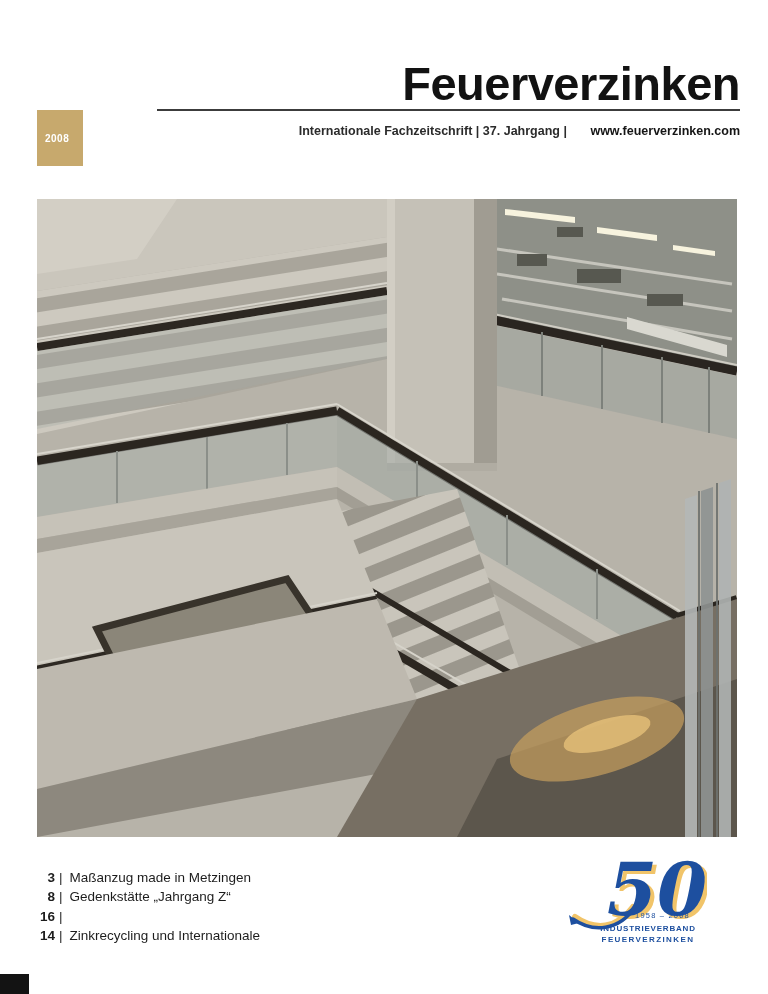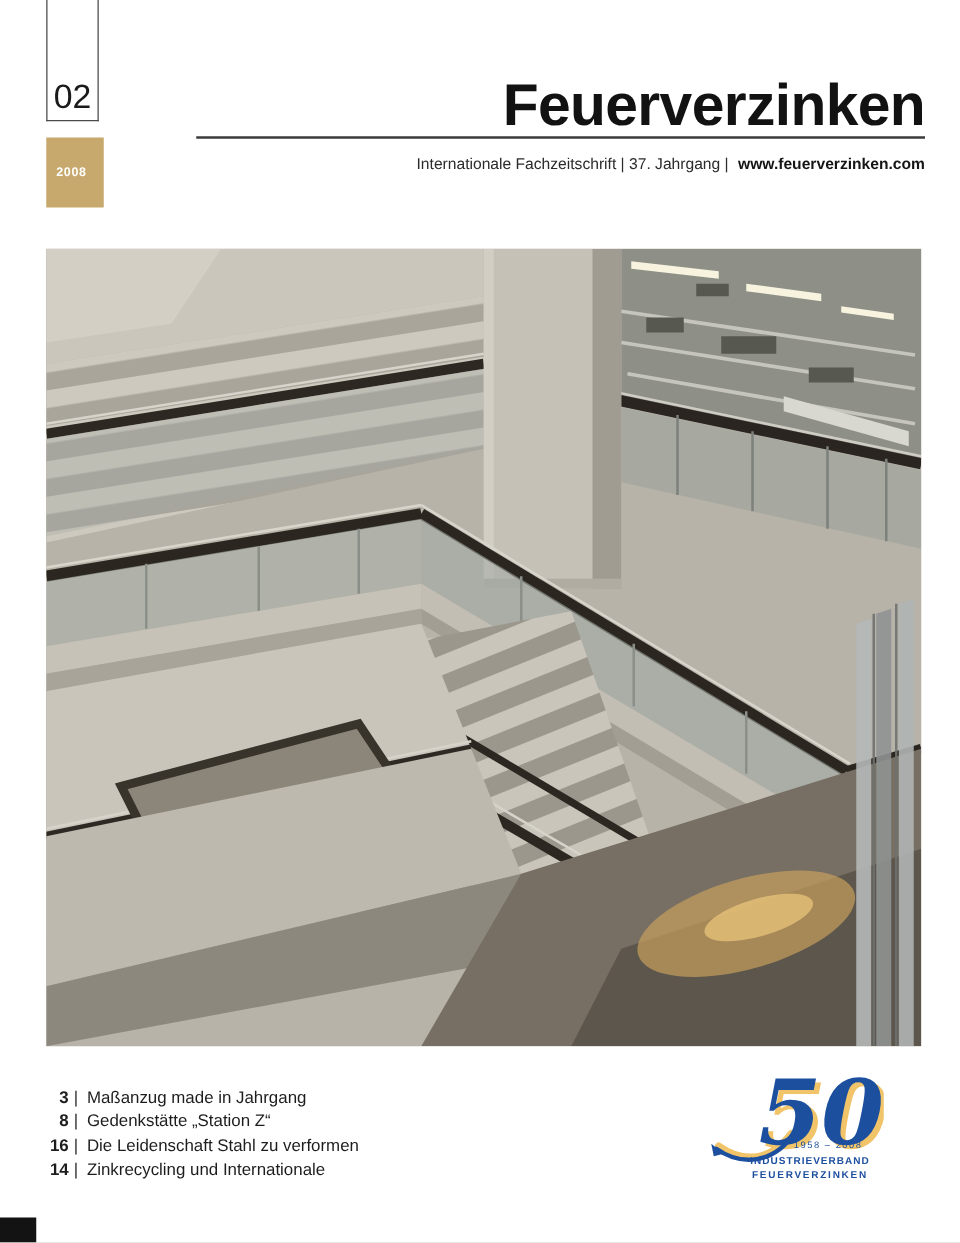--- a/index.html
+++ b/index.html
@@ -15,21 +15,21 @@
   .year-box{position:absolute;left:37px;top:110px;width:46px;height:56px;
             background:#c7a96d;color:#ffffff;font-weight:bold;font-size:10px;
             letter-spacing:.5px;display:flex;align-items:center;
             padding-left:8px;box-sizing:border-box;}
   .mast-title{position:absolute;right:28px;top:60px;font-size:47px;font-weight:bold;
               color:#121212;line-height:1;letter-spacing:-.5px;white-space:nowrap;}
   .mast-rule{position:absolute;left:157px;right:28px;top:109px;height:2px;background:#3c3c3c;}
   .mast-sub{position:absolute;right:28px;top:124px;font-size:12.5px;color:#2b2b2b;
             white-space:nowrap;}
   .mast-sub .site{font-weight:bold;color:#151515;margin-left:4px;}
-  .mast-sub .pre{margin-right:0;}
+  .mast-sub .pre{margin-right:16px;font-weight:bold;}
 
   
   .photo{position:absolute;left:37px;top:199px;width:700px;height:638px;overflow:hidden;
          background:#b7b3a9;}
   .photo svg{display:block;}
 
   
   .toc{position:absolute;left:37px;top:870px;font-size:13.5px;color:#1d1d1d;}
   .toc-row{display:flex;align-items:baseline;height:19.3px;}
   .toc-num{display:inline-block;width:18px;text-align:right;font-weight:bold;}
@@ -40,23 +40,20 @@
   .logo{position:absolute;left:565px;top:843px;width:142px;height:112px;}
 
   
   .corner-mark{position:absolute;left:0;top:974px;width:29px;height:20px;background:#131313;}
 </style>
 </head>
 <body>
 
 <div class="page">
 
-  <div class="issue-box">
-    <span>02</span>
-  </div>
   <div class="year-box">
     <span>2008</span>
   </div>
   <div class="mast-title">Feuerverzinken</div>
   <div class="mast-rule"></div>
   <div class="mast-sub">
     <span class="pre">Internationale Fachzeitschrift | 37. Jahrgang |</span>
     <span class="site">www.feuerverzinken.com</span>
   </div>
 
@@ -169,31 +166,30 @@
         <line x1="662" y1="292" x2="662" y2="638" stroke="#6e726f" stroke-width="2"></line>
         <line x1="680" y1="284" x2="680" y2="638" stroke="#6e726f" stroke-width="2"></line>
       </g>
     </svg>
   </div>
 
   <div class="toc">
     <div class="toc-row">
       <span class="toc-num">3</span>
       <span class="toc-sep">|</span>
-      <span class="toc-title">Maßanzug made in Jahrgang</span>
+      <span class="toc-title">Maßanzug made in Metzingen</span>
     </div>
     <div class="toc-row">
       <span class="toc-num">8</span>
       <span class="toc-sep">|</span>
-      <span class="toc-title">Gedenkstätte „Station Z“</span>
+      <span class="toc-title">Gedenkstätte „Jahrgang Z“</span>
     </div>
     <div class="toc-row">
       <span class="toc-num">16</span>
       <span class="toc-sep">|</span>
-      <span class="toc-title">Die Leidenschaft Stahl zu verformen</span>
     </div>
     <div class="toc-row">
       <span class="toc-num">14</span>
       <span class="toc-sep">|</span>
       <span class="toc-title">Zinkrecycling und Internationale</span>
     </div>
   </div>
 
   <div class="logo">
     <svg width="142" height="112" viewBox="0 0 142 112">

